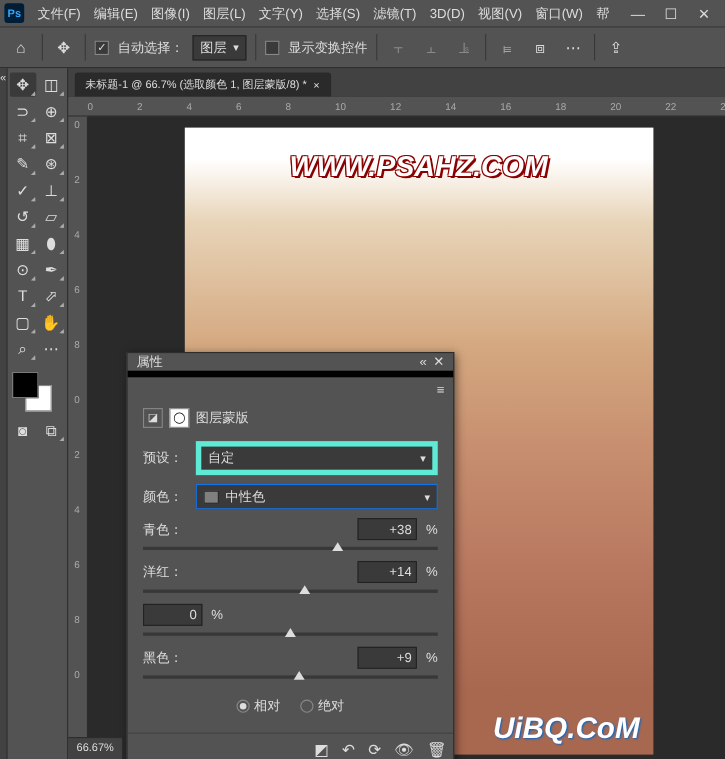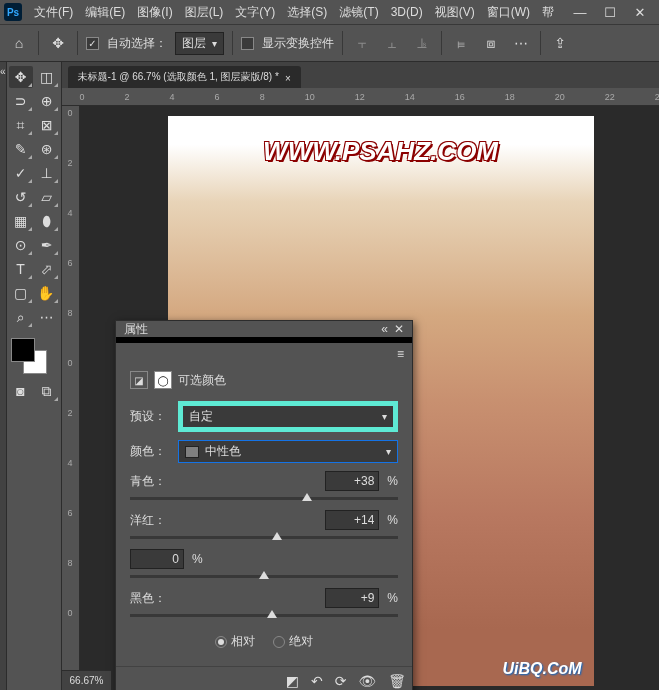--- a/index.html
+++ b/index.html
@@ -33,21 +33,21 @@
   
   .canvas-area { flex: 1; display: flex; flex-direction: column; background: #2a2a2a; position: relative; }
   .doc-tab-bar { height: 26px; background: #424242; display: flex; align-items: flex-end; padding: 0 6px; }
   .doc-tab { background: #2a2a2a; padding: 4px 10px; font-size: 10px; display: flex; align-items: flex-end; gap: 6px; border-radius: 3px 3px 0 0; }
   .ruler-h { height: 18px; background: #535353; border-bottom: 1px solid #2c2c2c; display: flex; align-items: center; font-size: 9px; color: #aaa; padding-left: 18px; gap: 40px; overflow: hidden; }
   .ruler-v { width: 18px; background: #535353; border-right: 1px solid #2c2c2c; display: flex; flex-direction: column; align-items: center; font-size: 9px; color: #aaa; padding-top: 2px; gap: 40px; overflow: hidden; }
   .canvas-body { flex: 1; display: flex; position: relative; }
   .canvas-content { flex: 1; background: #2a2a2a; position: relative; overflow: hidden; }
   .canvas-image { position: absolute; top: 10px; left: 88px; width: 426px; height: 570px; background: linear-gradient(180deg, #fff 0%, #fff 5%, #e8d4b8 15%, #d4a880 35%, #c89070 50%, #b87860 70%, #a86850 90%); }
   .watermark-top { position: absolute; top: 20px; left: 50%; transform: translateX(-50%); font-size: 26px; font-weight: bold; font-style: italic; color: #fff; text-shadow: 2px 2px 0 #8b0000, -1px -1px 0 #8b0000, 1px -1px 0 #8b0000, -1px 1px 0 #8b0000; }
-  .watermark-bottom { position: absolute; bottom: 8px; right: 12px; font-size: 16px; font-weight: bold; font-style: italic; color: #fff; text-shadow: 1px 1px 2px #0066cc; }
+  .watermark-bottom { position: absolute; bottom: 8px; right: 12px; font-size: 27px; font-weight: bold; font-style: italic; color: #fff; text-shadow: 1px 1px 2px #0066cc; }
   
   .panel { position: absolute; left: 115px; top: 320px; width: 298px; background: #535353; border: 1px solid #2c2c2c; box-shadow: 2px 2px 8px rgba(0,0,0,0.5); z-index: 100; }
   .panel-head { height: 22px; display: flex; align-items: center; padding: 0 8px; font-size: 12px; border-bottom: 6px solid #000000; }
   .panel-collapse { margin-left: auto; display: flex; gap: 6px; font-size: 12px; }
   .panel-body { padding: 10px 14px; }
   .panel-icons { display: flex; align-items: center; gap: 6px; margin-bottom: 12px; }
   .panel-icon { width: 18px; height: 18px; border: 1px solid #888; display: flex; align-items: center; justify-content: center; font-size: 10px; }
   .form-row { display: flex; align-items: center; margin-bottom: 8px; font-size: 12px; }
   .form-label { width: 48px; }
   .form-dropdown { flex: 1; background: #3a3a3a; border: 5px solid #5eead4; padding: 2px 6px; display: flex; align-items: center; font-size: 12px; }
@@ -232,21 +232,21 @@
       <span>✕</span>
     </div>
   </div>
   <div style="display:flex;justify-content:flex-end;padding:4px 8px 0 0">
     <span>≡</span>
   </div>
   <div class="panel-body">
     <div class="panel-icons">
       <span class="panel-icon">◪</span>
       <span class="panel-icon" style="background:#fff;color:#000">◯</span>
-      <span>可选颜色</span>
+      <span>图层蒙版</span>
     </div>
 
     <div class="form-row">
       <span class="form-label">预设：</span>
       <div class="form-dropdown">
         <span>自定</span>
           <span class="dd-arrow">▾</span>
       </div>
     </div>
     <div class="form-row">

